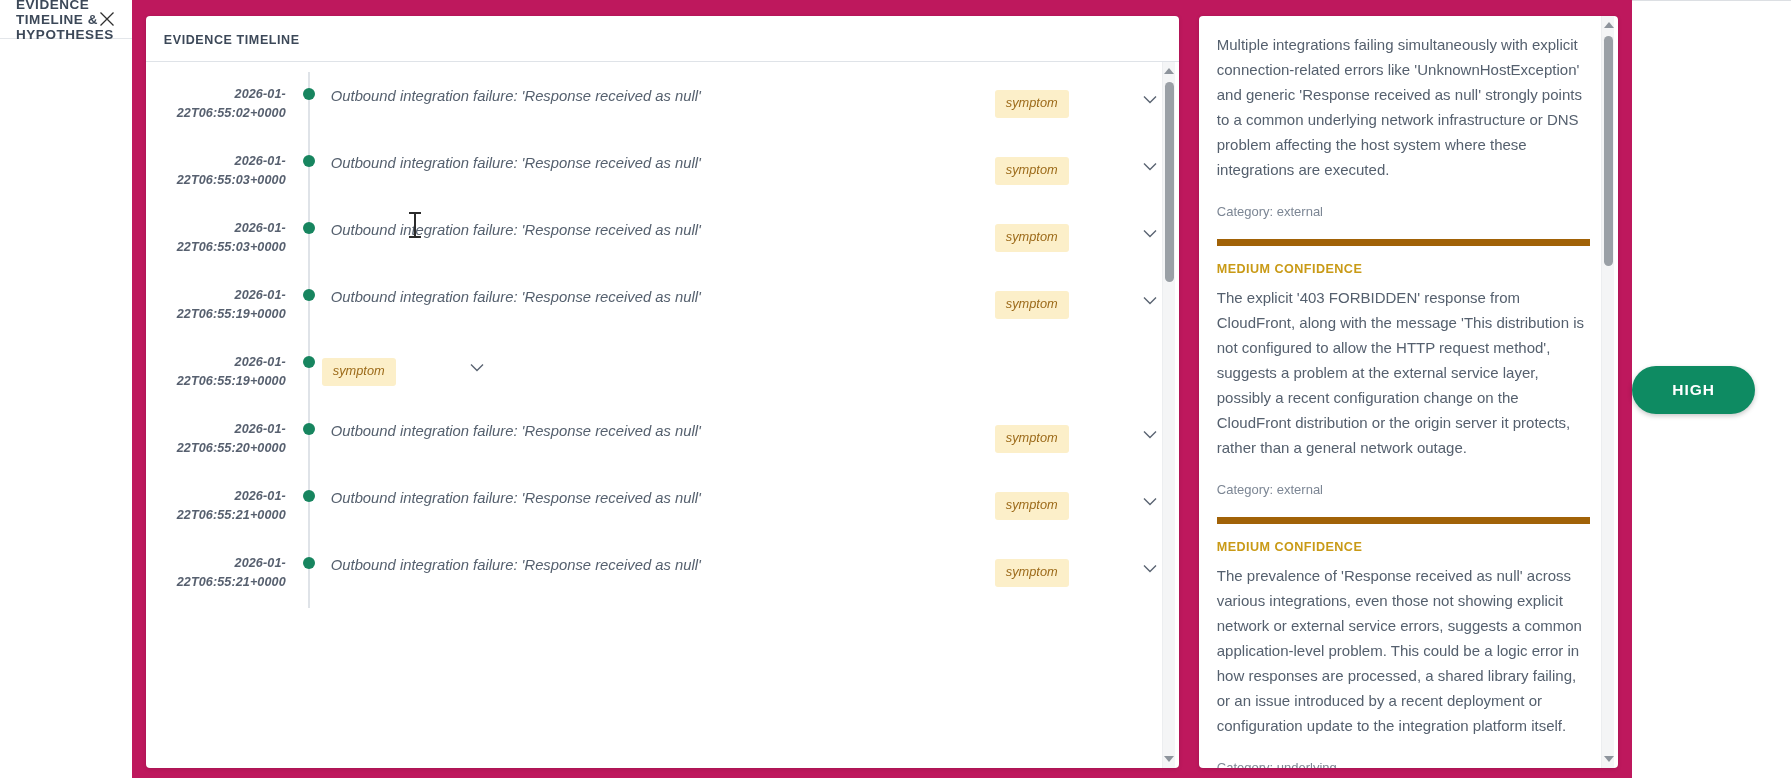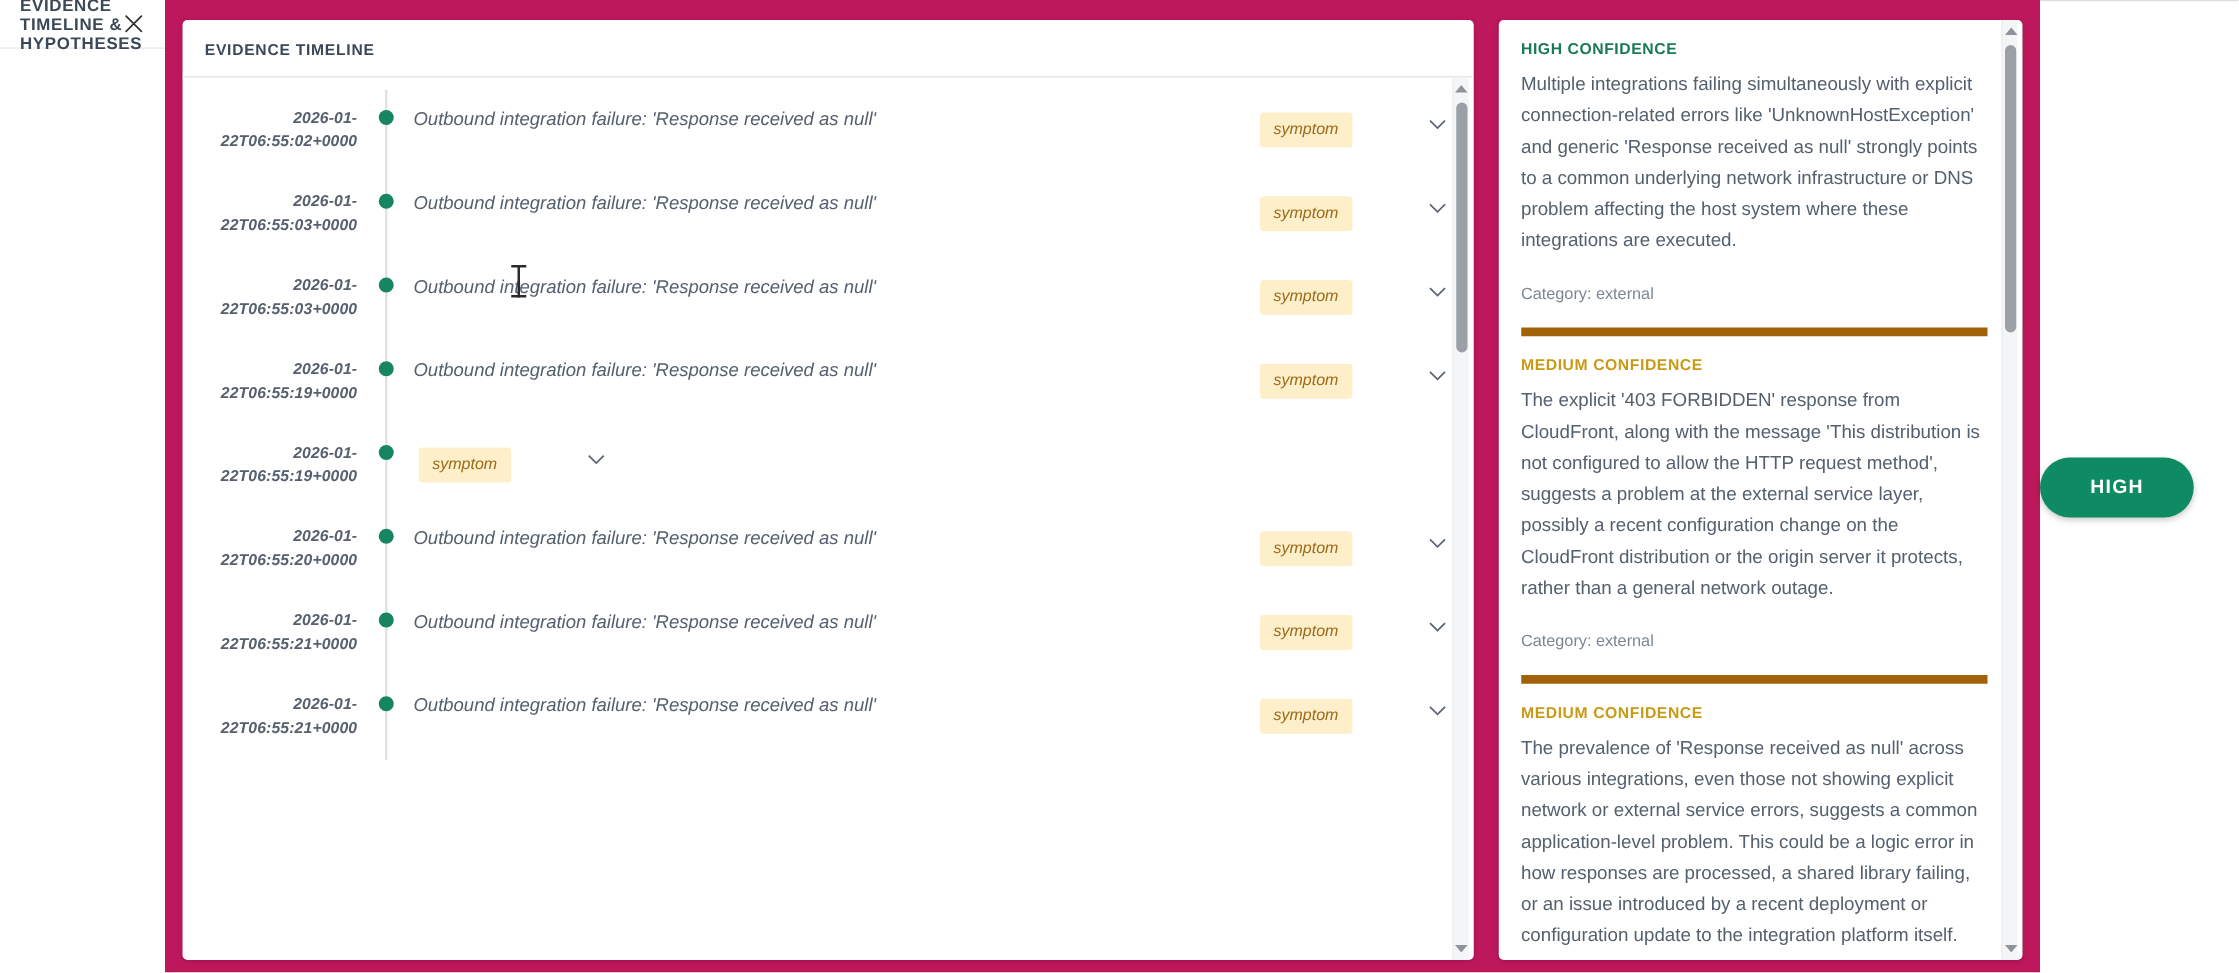--- a/index.html
+++ b/index.html
@@ -80,21 +80,20 @@
   }
   .tl-main { flex: 1 1 auto; padding: 12px 0 0 9px; }
   .tl-msg { font-size: 14.8px; line-height: 25px; color: #55606e; }
   .tl-badge-cell { flex: 0 0 126px; padding: 18px 0 0 0; display: flex; justify-content: flex-start; }
   .badge {
     display: inline-block;
     background: #fcefc9; color: #9c6a19;
     font-size: 12.8px; line-height: 1;
     padding: 7px 11px 8px 11px; border-radius: 3px;
     white-space: nowrap;
-    margin-left: 13px;
   }
   .tl-chev { flex: 0 0 58px; padding: 16px 0 0 0; display:flex; justify-content:center; cursor: pointer; }
   .tl-chev svg { display:block; }
 
   
   .sbar {
     position: absolute; top: 0; right: 4px; bottom: 0; width: 13px;
     background: #f4f5f6; border-left: 1px solid #eceef0;
   }
   .sbar .arrow-up, .sbar .arrow-down {
@@ -314,21 +313,20 @@
               <div class="tri tri-down"></div>
             </div>
         </div>
       </div>
     </div>
 
     <div class="panel panel-right">
       <div class="scroll-wrap">
         <div class="hyp-scroll" id="hyp-list">
             <div class="hyp">
-              <div class="hyp-label conf-high">HIGH CONFIDENCE</div>
               <div class="hyp-text">Multiple integrations failing simultaneously with explicit connection-related errors like 'UnknownHostException' and generic 'Response received as null' strongly points to a common underlying network infrastructure or DNS problem affecting the host system where these integrations are executed.</div>
               <div class="hyp-cat">Category: external</div>
             </div>
             <div class="hyp">
               <div class="hyp-label conf-medium">MEDIUM CONFIDENCE</div>
               <div class="hyp-text">The explicit '403 FORBIDDEN' response from CloudFront, along with the message 'This distribution is not configured to allow the HTTP request method', suggests a problem at the external service layer, possibly a recent configuration change on the CloudFront distribution or the origin server it protects, rather than a general network outage.</div>
               <div class="hyp-cat">Category: external</div>
             </div>
             <div class="hyp">
               <div class="hyp-label conf-medium">MEDIUM CONFIDENCE</div>

